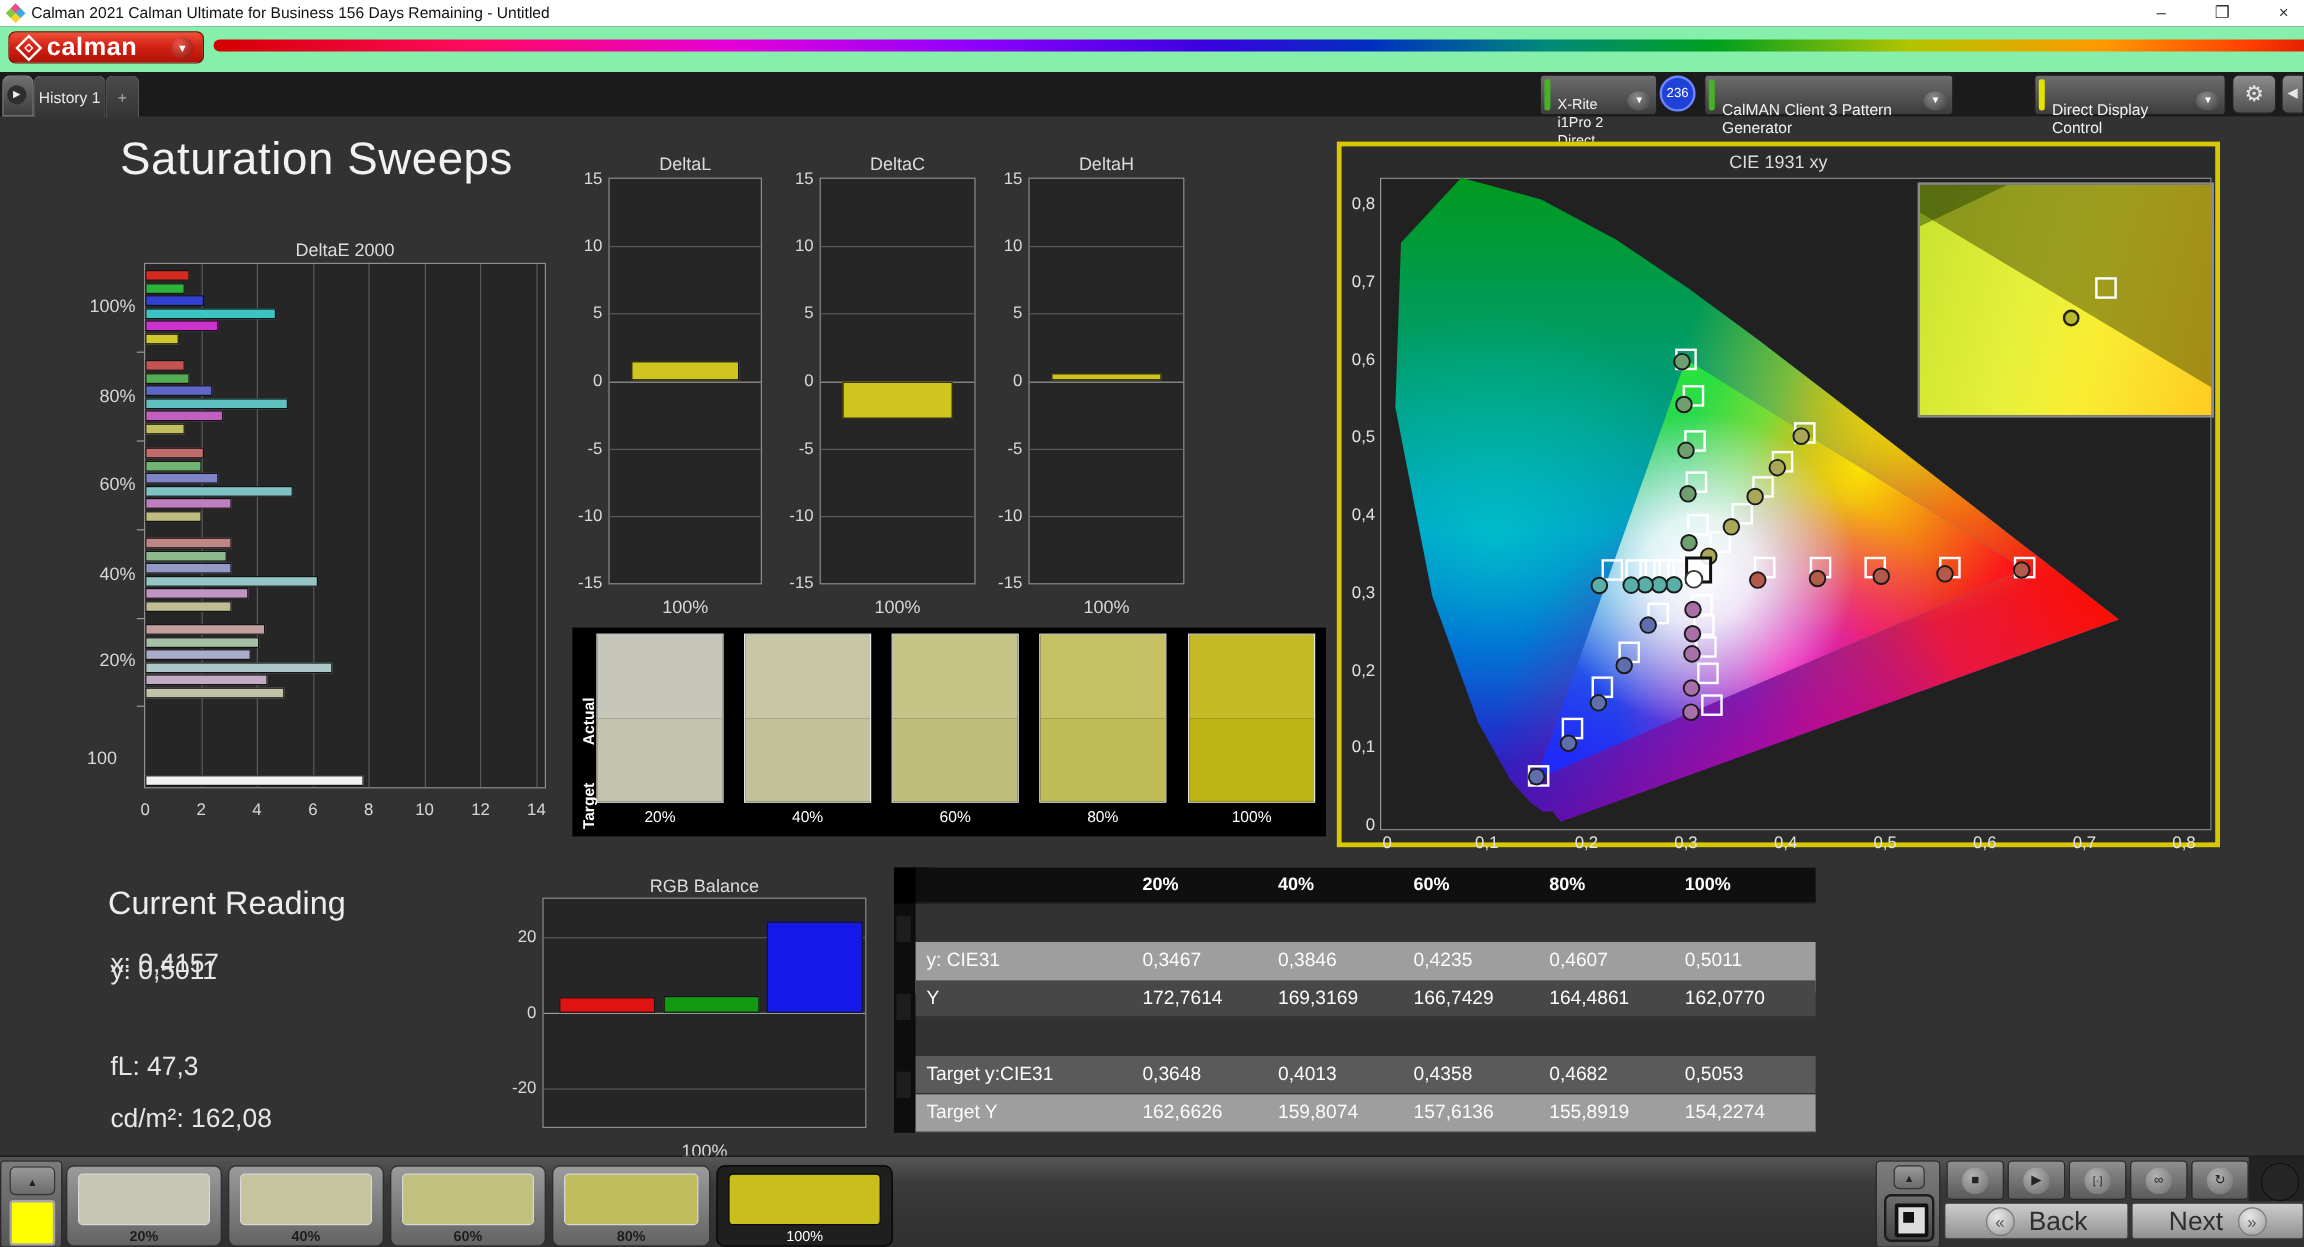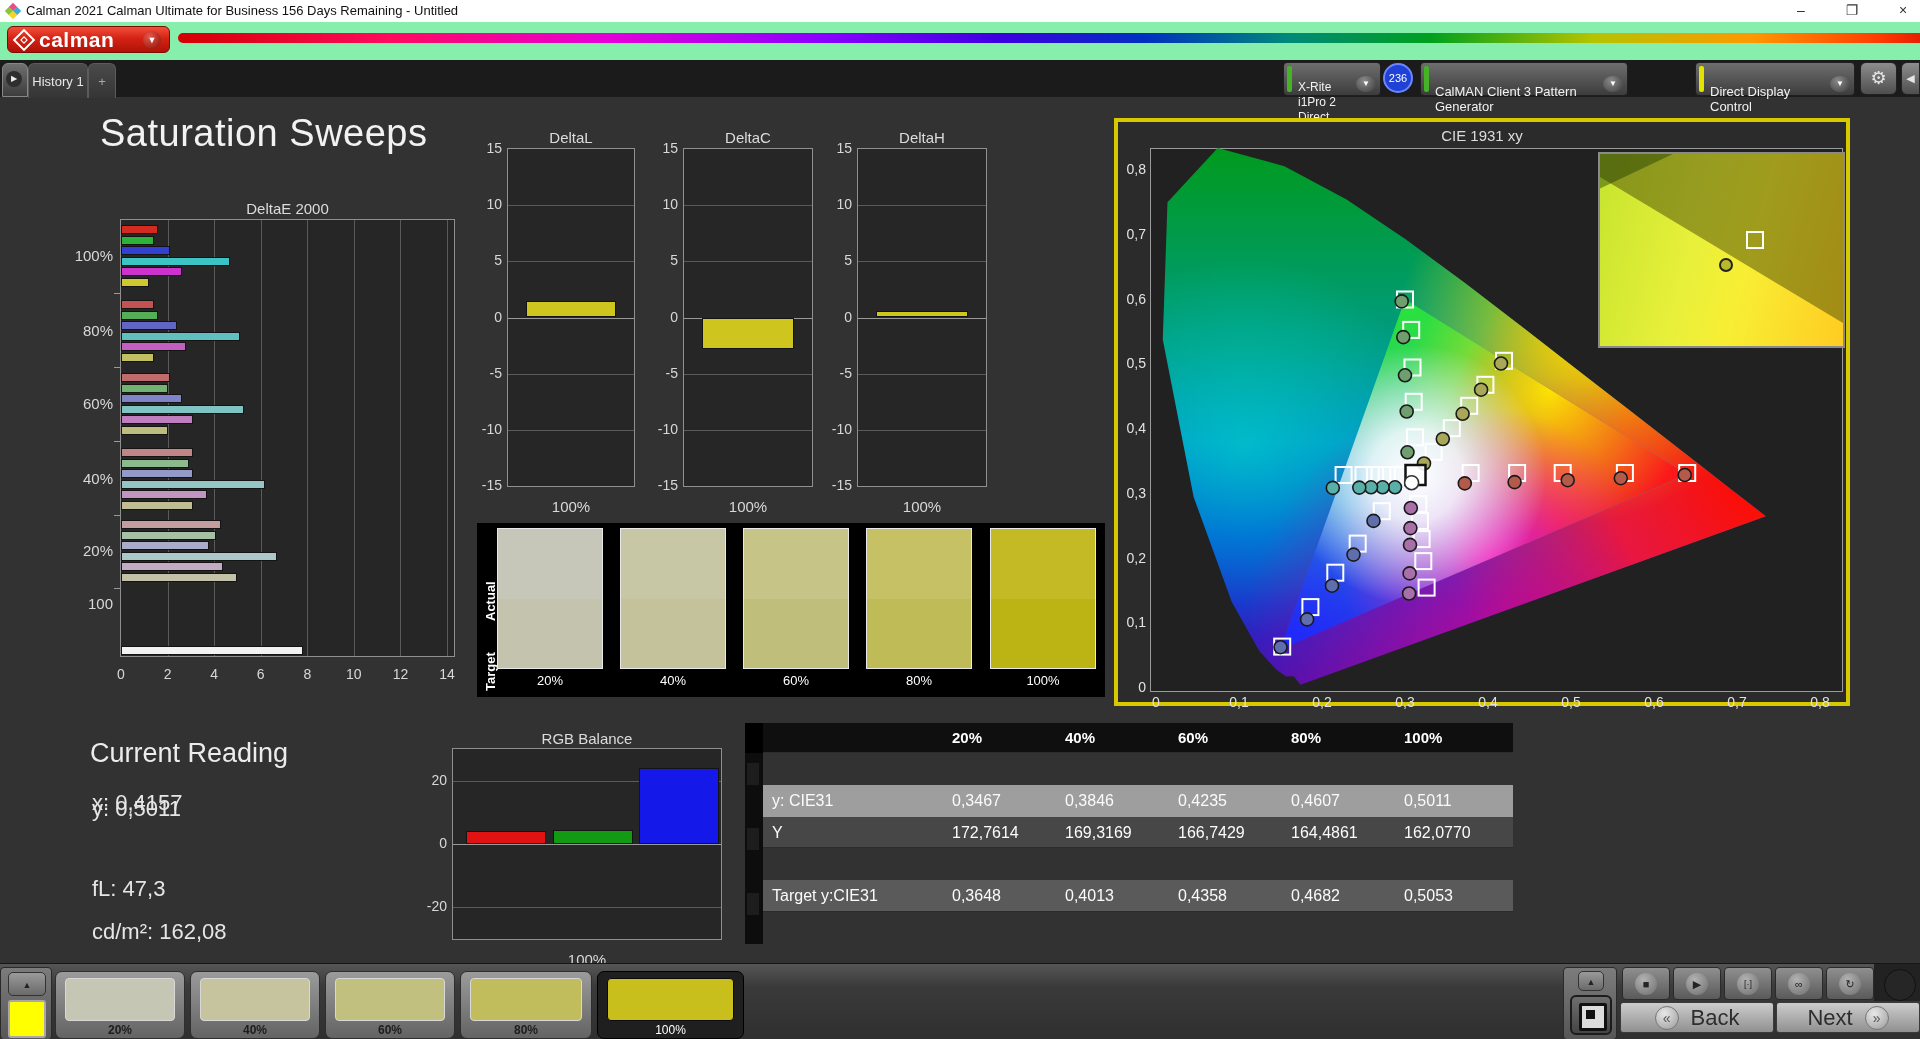--- a/index.html
+++ b/index.html
@@ -241,21 +241,21 @@
       <div class="barh" style="left: 0px; top: 259.5px; width: 144.378px; height: 9px; background: rgb(149, 197, 197);"></div>
       <div class="barh" style="left: 0px; top: 270px; width: 86.1608px; height: 9px; background: rgb(193, 149, 193);"></div>
       <div class="barh" style="left: 0px; top: 280.5px; width: 72.1888px; height: 9px; background: rgb(192, 189, 149);"></div>
       <div class="catlab" style="left: -64px; top: 322px; width: 56px;">20%</div>
       <div class="barh" style="left: 0px; top: 300px; width: 100.133px; height: 9px; background: rgb(194, 158, 158);"></div>
       <div class="barh" style="left: 0px; top: 310.5px; width: 95.4755px; height: 9px; background: rgb(165, 192, 165);"></div>
       <div class="barh" style="left: 0px; top: 321px; width: 88.4895px; height: 9px; background: rgb(170, 173, 202);"></div>
       <div class="barh" style="left: 0px; top: 331.5px; width: 156.021px; height: 9px; background: rgb(171, 199, 199);"></div>
       <div class="barh" style="left: 0px; top: 342px; width: 102.462px; height: 9px; background: rgb(196, 171, 196);"></div>
       <div class="barh" style="left: 0px; top: 352.5px; width: 116.434px; height: 9px; background: rgb(195, 193, 168);"></div>
-      <div class="catlab" style="left: -64px; top: 375px; width: 56px;">100</div>
+      <div class="catlab" style="left: -64px; top: 404px; width: 56px; text-align: center;">100</div>
       <div class="barh" style="left: 0px; top: 426px; width: 181.636px; height: 9px; background: rgb(242, 242, 242);"></div>
     </div>
 
   <div class="chart-title" style="left:507px;top:129px;width:128px;">DeltaL</div>
   <div class="plotbox" id="dl-plot" style="left:507px;top:148px;width:128px;height:339px;">
       <div class="ticklab" style="left: -36px; top: -9px; width: 30px; text-align: right;">15</div>
       <div class="gh" style="top: 56.1667px;"></div>
       <div class="ticklab" style="left: -36px; top: 47.1667px; width: 30px; text-align: right;">10</div>
       <div class="gh" style="top: 112.333px;"></div>
       <div class="ticklab" style="left: -36px; top: 103.333px; width: 30px; text-align: right;">5</div>
@@ -531,20 +531,28 @@
         <div class="cv">162,0770</div>
       </div>
       <div class="trow tdata" style="top: 157.2px; height: 31.8px; line-height: 31px; background: rgb(90, 90, 90);">
         <div class="c0">Target y:CIE31</div>
         <div class="cv">0,3648</div>
         <div class="cv">0,4013</div>
         <div class="cv">0,4358</div>
         <div class="cv">0,4682</div>
         <div class="cv">0,5053</div>
       </div>
+      <div class="trow tdata" style="top: 189px; height: 31.8px; line-height: 31px; background: rgb(158, 158, 158);">
+        <div class="c0">Target Y</div>
+        <div class="cv">162,6626</div>
+        <div class="cv">159,8074</div>
+        <div class="cv">157,6136</div>
+        <div class="cv">155,8919</div>
+        <div class="cv">154,2274</div>
+      </div>
     </div>
 
   <div class="abs" id="bottom-bar">
     <div class="minipanel" style="left:0;top:3px;width:52px;height:73px;"></div>
     <div class="arrowbtn" style="left:8px;top:8px;width:38px;height:24px;line-height:24px;">
       <span>▲</span>
     </div>
     <div id="preview-square" style="background: rgb(255, 255, 0);"></div>
     <div class="minipanel" style="left:1563px;top:3px;width:54px;height:73px;"></div>
     <div class="arrowbtn" style="left:1578px;top:7px;width:26px;height:20px;line-height:20px;">

